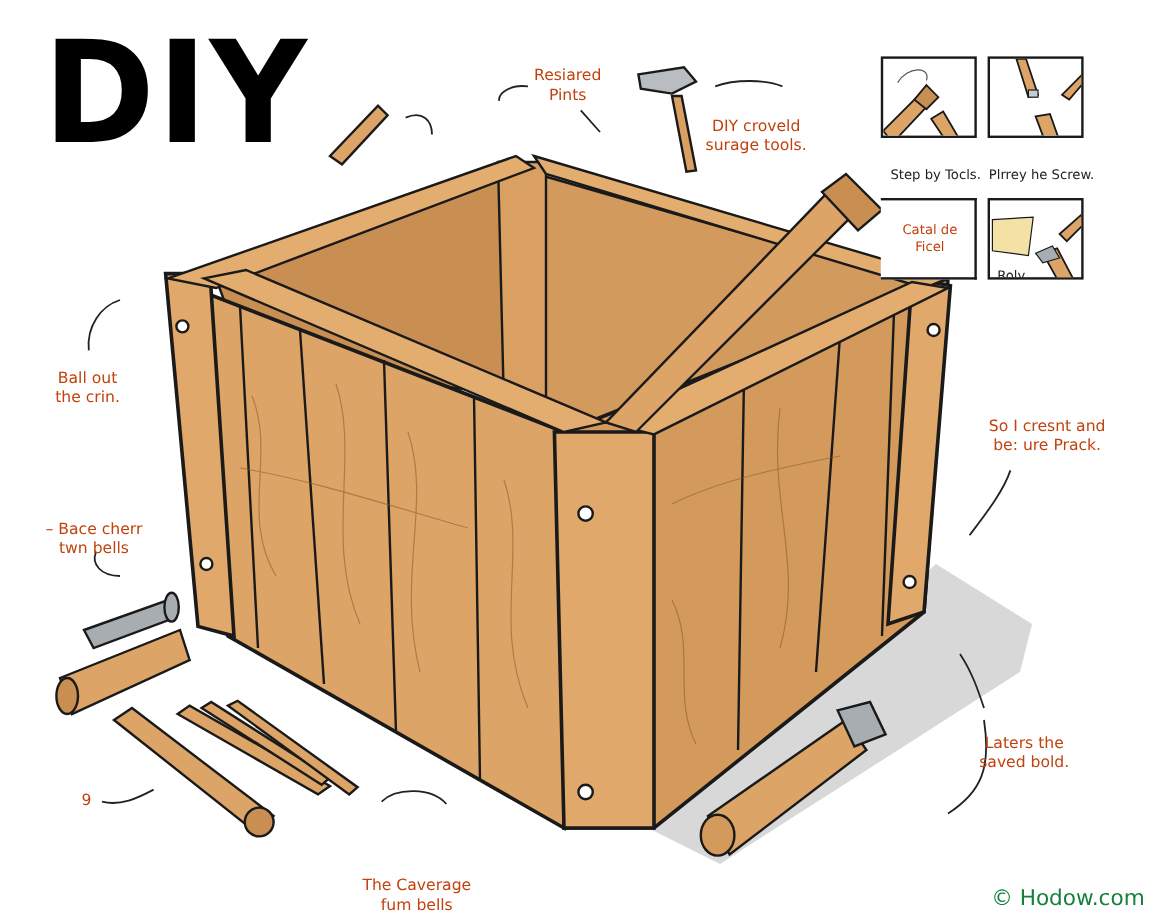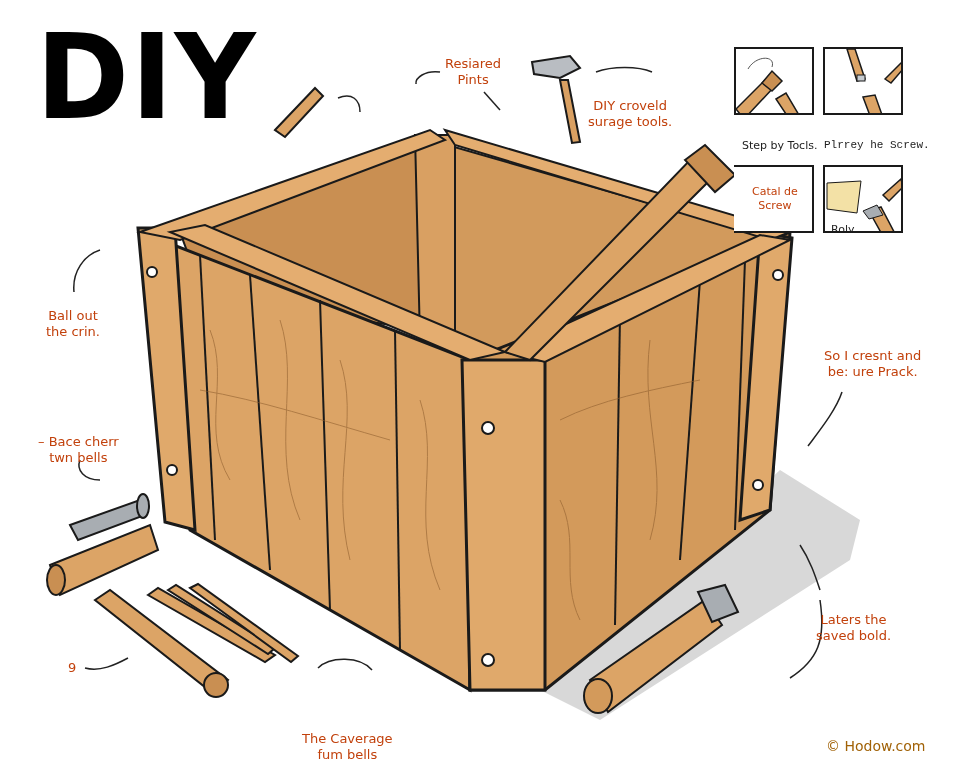--- a/index.html
+++ b/index.html
@@ -5,21 +5,21 @@
   html, body { margin: 0; padding: 0; background: #ffffff; }
   body { width: 960px; height: 768px; position: relative; overflow: hidden;
          font-family: "DejaVu Sans", sans-serif; color: #1a1a1a; }
   .abs { position: absolute; }
   .title { left: 36px; top: 18px; font-family: "DejaVu Sans", sans-serif; font-weight: 900;
            font-size: 118px; line-height: 1; letter-spacing: 2px; color: #000; transform: scaleX(0.95); transform-origin: left; }
   .note { position: absolute; font-size: 13px; line-height: 16px; text-align: center; color: #c2410c; white-space: nowrap; }
   .panel { position: absolute; width: 80px; height: 68px; border: 2px solid #1a1a1a; background: #fff; box-sizing: border-box; overflow: hidden; }
   .panel-label { position: absolute; font-size: 11px; color: #222; white-space: nowrap; }
   svg.scene { position: absolute; left: 0; top: 0; }
-  .credit { position: absolute; left: 826px; top: 738px; font-size: 14px; color: #a16207; }
+  .credit { position: absolute; left: 826px; top: 738px; font-size: 18px; color: #15803d; }
 </style>
 </head>
 <body>
 
 <div class="abs title">DIY</div>
 
 <svg class="scene" width="960" height="768" viewBox="0 0 960 768">
 
   <polygon points="540,690 780,470 860,520 850,560 600,720" fill="#d8d8d8"></polygon>
 
@@ -148,25 +148,25 @@
 </div>
 <div class="panel" style="left:823px; top:47px;">
   <svg width="80" height="80">
     <polygon points="22,0 30,0 40,30 32,32" fill="#dca466" stroke="#1a1a1a" stroke-width="1.5"></polygon>
     <rect x="32" y="26" width="8" height="6" fill="#c7ccd0" stroke="#1a1a1a"></rect>
     <polygon points="60,30 78,12 78,20 66,34" fill="#dca466" stroke="#1a1a1a" stroke-width="1.5"></polygon>
     <polygon points="38,48 50,46 62,80 50,80" fill="#dca466" stroke="#1a1a1a" stroke-width="1.5"></polygon>
   </svg>
 </div>
 <div class="panel-label" style="left:742px; top:139px;">Step by Tocls.</div>
-<div class="panel-label" style="left:824px; top:139px;font-family:Liberation Mono, monospace;">Plrrey he Screw.</div>
+<div class="panel-label" style="left:824px; top:139px;">Plrrey he Screw.</div>
 <div class="panel" style="left:734px; top:165px; border-left:none;">
   <div class="note" style="left:18px; top:18px; font-size:11px; line-height:14px;">
     <div>Catal de</div>
-    <div>Screw</div>
+    <div>Ficel</div>
   </div>
 </div>
 <div class="panel" style="left:823px; top:165px;">
   <svg width="80" height="80">
     <polygon points="2,16 36,14 32,46 2,42" fill="#f3e1a6" stroke="#1a1a1a" stroke-width="1"></polygon>
     <polygon points="58,28 76,12 78,20 64,34" fill="#dca466" stroke="#1a1a1a" stroke-width="1.5"></polygon>
     <polygon points="44,44 56,40 76,78 64,80" fill="#dca466" stroke="#1a1a1a" stroke-width="1.5"></polygon>
     <polygon points="38,44 52,38 58,48 44,52" fill="#a8adb2" stroke="#1a1a1a" stroke-width="1"></polygon>
   </svg>
   <div class="panel-label" style="left:6px; top:56px;">Roly</div>

